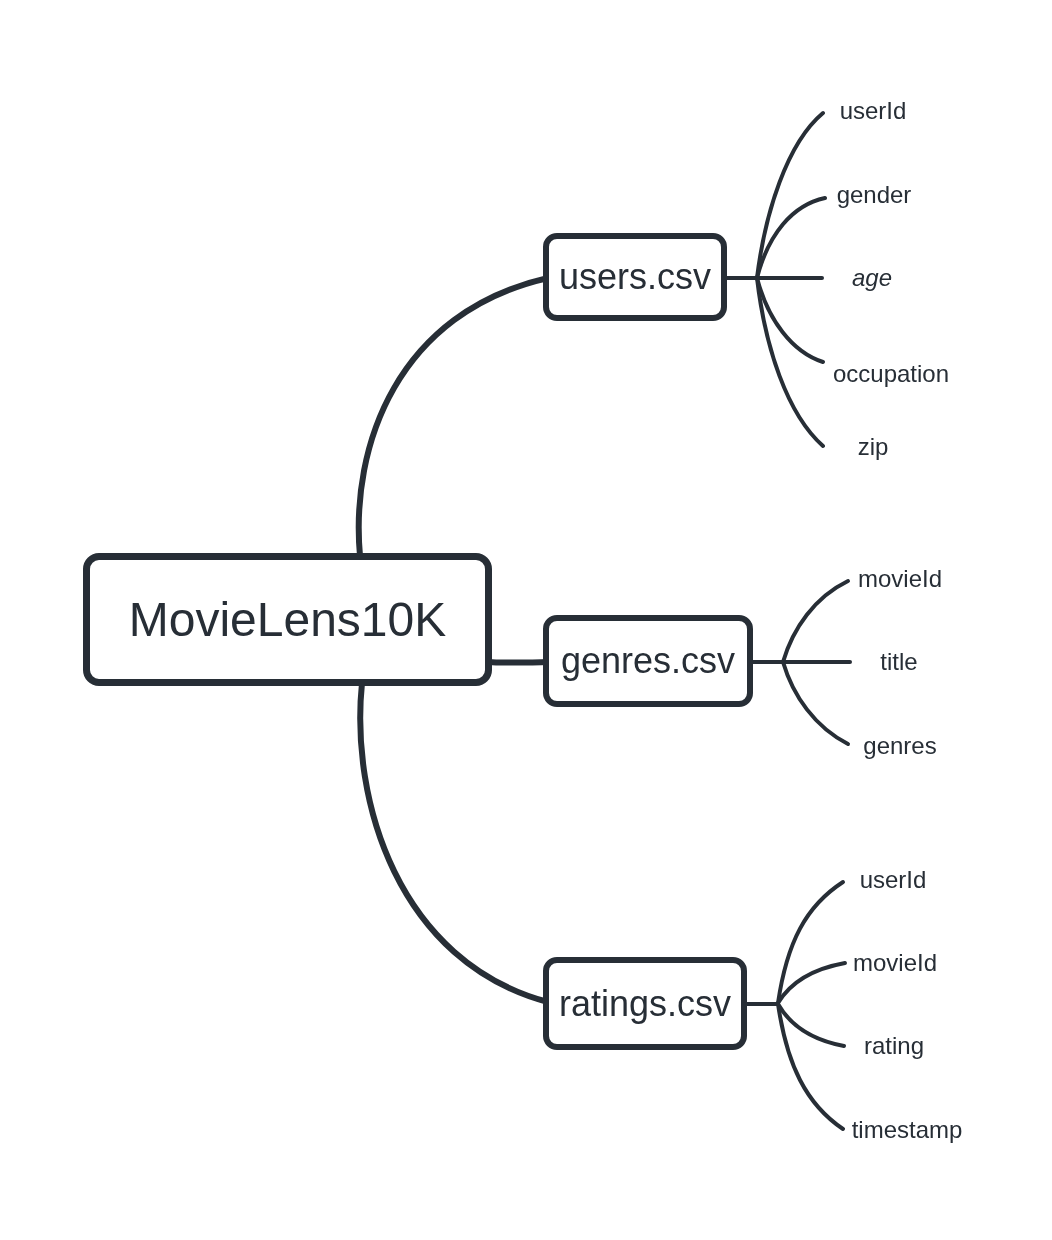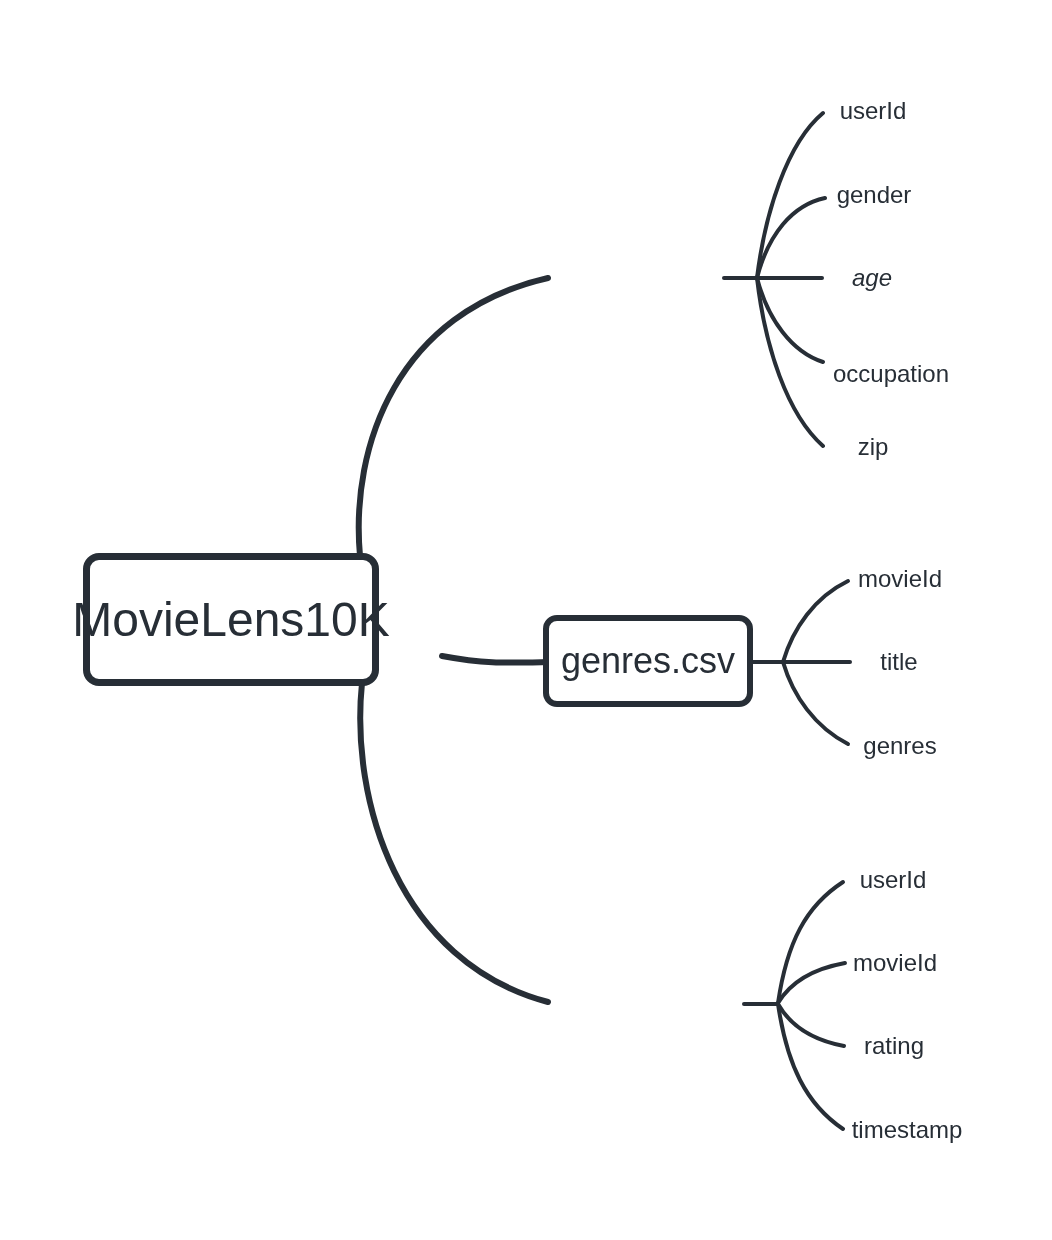--- a/index.html
+++ b/index.html
@@ -31,21 +31,21 @@
   .edge-leaf { stroke-width: 4px; }
   .node {
     position: absolute;
     display: flex; align-items: center; justify-content: center;
     background: var(--bg);
     border: 6px solid var(--ink);
     border-radius: 14px;
     white-space: nowrap;
   }
   .node-root {
-    left: 83px; top: 553px; width: 296px; height: 133px;
+    left: 83px; top: 553px; width: 409px; height: 133px;
     border-radius: 16px; border-width: 7px;
     font-size: 48px;
   }
   .node-users   { left: 543px; top: 233px; width: 184px; height: 88px; font-size: 36px; }
   .node-movies  { left: 543px; top: 615px; width: 210px; height: 92px; font-size: 36px; }
   .node-ratings { left: 543px; top: 957px; width: 204px; height: 93px; font-size: 36px; }
   .leaf {
     position: absolute;
     transform: translate(-50%, -50%);
     font-size: 24px;
@@ -78,25 +78,31 @@
     <path class="edge-leaf" d="M 778 1003 C 787 942, 806 906, 843 882"></path>
     <path class="edge-leaf" d="M 778 1003 C 790 983, 812 969, 845 963"></path>
     <path class="edge-leaf" d="M 778 1004 C 790 1025, 812 1040, 844 1046"></path>
     <path class="edge-leaf" d="M 778 1004 C 787 1065, 806 1104, 843 1129"></path>
   </svg>
 
   <div class="node node-root">
     <span>MovieLens10K</span>
   </div>
 
+  <div class="node node-users">
+    <span>users.csv</span>
+  </div>
 
   <div class="node node-movies">
     <span>genres.csv</span>
   </div>
 
+  <div class="node node-ratings">
+    <span>ratings.csv</span>
+  </div>
 
   <div class="leaf" style="left:873px; top:111px;">userId</div>
   <div class="leaf" style="left:874px; top:195px;">gender</div>
   <div class="leaf" style="left:872px; top:278px;font-style:italic;">age</div>
   <div class="leaf" style="left:891px; top:374px;">occupation</div>
   <div class="leaf" style="left:873px; top:447px;">zip</div>
 
   <div class="leaf" style="left:900px; top:579px;">movieId</div>
   <div class="leaf" style="left:899px; top:662px;">title</div>
   <div class="leaf" style="left:900px; top:746px;">genres</div>

